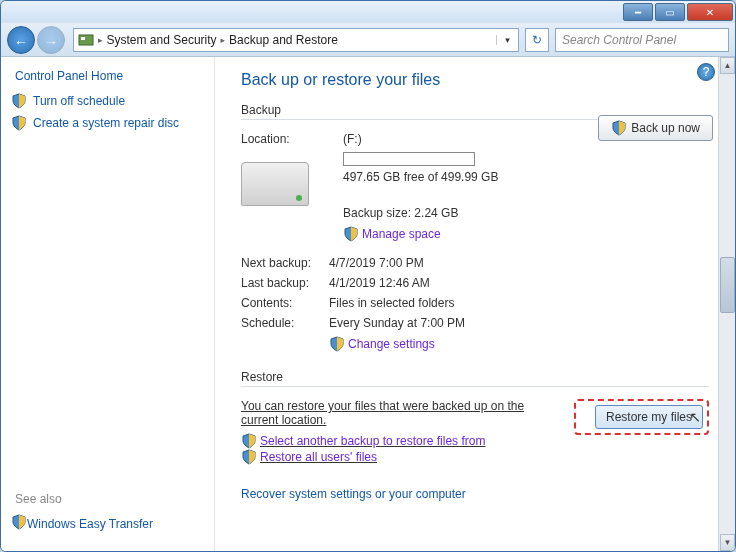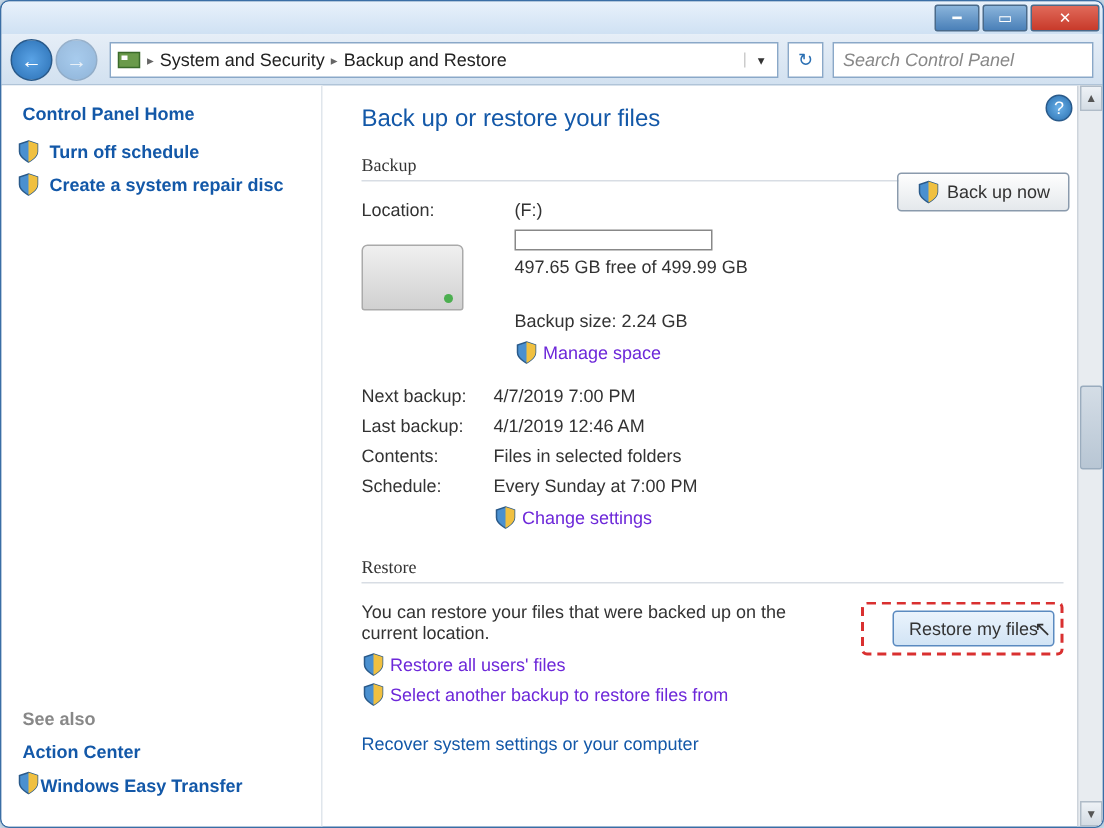--- a/index.html
+++ b/index.html
@@ -17,31 +17,31 @@
 .navbtn.disabled { opacity: 0.4; }
 .addrbar { flex: 1; height: 24px; background: #fff; border: 1px solid #8aa8c8; margin: 0 6px; display: flex; align-items: center; font-size: 12px; padding: 0 4px; }
 .addrbar .pathicon { width: 16px; height: 16px; margin-right: 4px; }
 .addrbar .crumb { color: #222; padding: 0 4px; }
 .addrbar .arrow { color: #666; font-size: 9px; }
 .addrbar .dropdown { margin-left: auto; width: 18px; text-align: center; color: #333; font-size: 9px; border-left: 1px solid #ccc; padding-left:4px;}
 .refresh { width: 24px; height: 24px; background: #fff; border:1px solid #8aa8c8; margin-right:6px; display:flex;align-items:center;justify-content:center;color:#2a6fb3;font-size:12px;}
 .searchbox { width: 174px; height: 24px; background: #fff; border: 1px solid #8aa8c8; display:flex;align-items:center;padding:0 6px;font-size:12px;color:#888;font-style:italic;}
 
 .content { display: flex; height: calc(100% - 56px); position:relative; }
-.sidebar { width: 214px; background: #fff; border-right: 1px solid #e0e6ec; padding: 12px 10px; display:flex;flex-direction:column;font-weight:bold;}
+.sidebar { width: 214px; background: #fff; border-right: 1px solid #e0e6ec; padding: 12px 10px; display:flex;flex-direction:column;}
 .sidebar .home { color: #1358a8; font-size: 12px; margin-bottom: 10px; margin-left:4px; }
 .sidebar .linkrow { display:flex;align-items:center;font-size:12px;color:#1358a8;margin-bottom:6px; }
 .sidebar .linkrow .ico { width:16px;height:16px;margin-right:6px;display:flex;align-items:center;justify-content:center; }
 .sidebar .seealso { margin-top:auto;font-size:12px;color:#888;margin-bottom:8px;margin-left:4px;}
 .sidebar .bottomlink { font-size:12px;color:#1358a8;margin-bottom:6px;margin-left:4px;}
 .sidebar .bottomlinkrow { display:flex;align-items:center;font-size:12px;color:#1358a8;margin-bottom:6px; }
 
 .main { flex:1; padding: 14px 26px 14px 26px; font-size:12px; color:#333; overflow:hidden; position:relative;}
 .pagetitle { color:#1358a8; font-size:16px; margin-bottom:14px; }
-.section-title { font-size:12px; color:#333; border-bottom:1px solid #d8dde4; padding-bottom:2px; margin-bottom:12px;font-family:Liberation Serif, serif;}
+.section-title { font-size:12px; color:#333; border-bottom:1px solid #d8dde4; padding-bottom:2px; margin-bottom:12px;}
 .backup-details { display:flex; }
 .diskcol { width:102px; padding-top:30px; }
 .diskicon { width:68px; height:44px; background: linear-gradient(#f0f0f0,#d0d0d0); border:1px solid #aaa; border-radius:4px 4px 2px 2px; position:relative; }
 .diskicon::after { content:""; position:absolute; bottom:4px; right:6px; width:6px;height:6px;background:#4caf50;border-radius:50%;}
 .infocol { flex:1; }
 .inforow { display:flex; margin-bottom:6px; }
 .inforow .lbl { width:88px; }
 .progbar { width:132px; height:14px; border:1px solid #888; background:#fff; margin:2px 0 4px 0;}
 .linklike { color:#6d28d9; display:flex;align-items:center; }
 .linklike .ico { width:16px;height:16px;margin-right:3px;}
@@ -107,21 +107,20 @@
         <span class="ico">
             <svg class="shield" viewBox="0 0 16 16">
               <path d="M8 1 L14 3 V8 C14 12 8 15 8 15 C8 15 2 12 2 8 V3 Z" fill="#4a90d0" stroke="#2a5a8a"></path>
               <path d="M8 1 L14 3 V8 C14 12 8 15 8 15 V1 Z" fill="#f0c040"></path>
             </svg>
           </span>
         <span>Create a system repair disc</span>
       </div>
 
       <div class="seealso">See also</div>
-      <div class="bottomlink">Action Center</div>
       <div class="bottomlinkrow">
         <span class="ico"><svg class="shield" viewBox="0 0 16 16">
               <path d="M8 1 L14 3 V8 C14 12 8 15 8 15 C8 15 2 12 2 8 V3 Z" fill="#4a90d0" stroke="#2a5a8a"></path>
               <path d="M8 1 L14 3 V8 C14 12 8 15 8 15 V1 Z" fill="#f0c040"></path>
             </svg></span>
         <span>Windows Easy Transfer</span>
       </div>
     </div>
 
     <div class="main">
@@ -184,36 +183,36 @@
                 <path d="M8 1 L14 3 V8 C14 12 8 15 8 15 C8 15 2 12 2 8 V3 Z" fill="#4a90d0" stroke="#2a5a8a"></path>
                 <path d="M8 1 L14 3 V8 C14 12 8 15 8 15 V1 Z" fill="#f0c040"></path>
               </svg></span>
           <span>Change settings</span>
         </span>
       </div>
 
       <div class="restore-area">
         <div class="section-title">Restore</div>
         <div class="restore-flex">
-          <div style="flex:1;">
+          <div style="flex:1;text-decoration:underline;">
             <div style="margin-bottom:6px;">You can restore your files that were backed up on the current location.</div>
+            <div class="linklike">
+              <span class="ico"><svg class="shield" viewBox="0 0 16 16">
+                    <path d="M8 1 L14 3 V8 C14 12 8 15 8 15 C8 15 2 12 2 8 V3 Z" fill="#4a90d0" stroke="#2a5a8a"></path>
+                    <path d="M8 1 L14 3 V8 C14 12 8 15 8 15 V1 Z" fill="#f0c040"></path>
+                  </svg></span>
+              <span>Select another backup to restore files from</span>
+            </div>
             <div class="linklike" style="margin-bottom:4px;">
               <span class="ico"><svg class="shield" viewBox="0 0 16 16">
                     <path d="M8 1 L14 3 V8 C14 12 8 15 8 15 C8 15 2 12 2 8 V3 Z" fill="#4a90d0" stroke="#2a5a8a"></path>
                     <path d="M8 1 L14 3 V8 C14 12 8 15 8 15 V1 Z" fill="#f0c040"></path>
                   </svg></span>
               <span>Restore all users' files</span>
             </div>
-            <div class="linklike">
-              <span class="ico"><svg class="shield" viewBox="0 0 16 16">
-                    <path d="M8 1 L14 3 V8 C14 12 8 15 8 15 C8 15 2 12 2 8 V3 Z" fill="#4a90d0" stroke="#2a5a8a"></path>
-                    <path d="M8 1 L14 3 V8 C14 12 8 15 8 15 V1 Z" fill="#f0c040"></path>
-                  </svg></span>
-              <span>Select another backup to restore files from</span>
-            </div>
           </div>
           <div class="restore-highlight">
             <div class="restore-btn">
               <span>Restore my files</span>
             </div>
             <span class="cursor">↖</span>
           </div>
         </div>
         <div class="recover">Recover system settings or your computer</div>
       </div>

